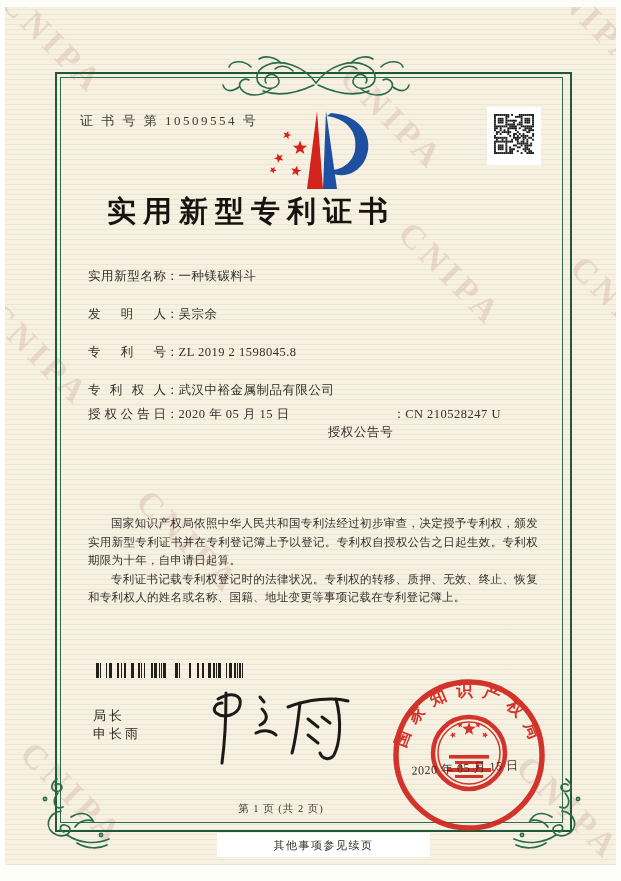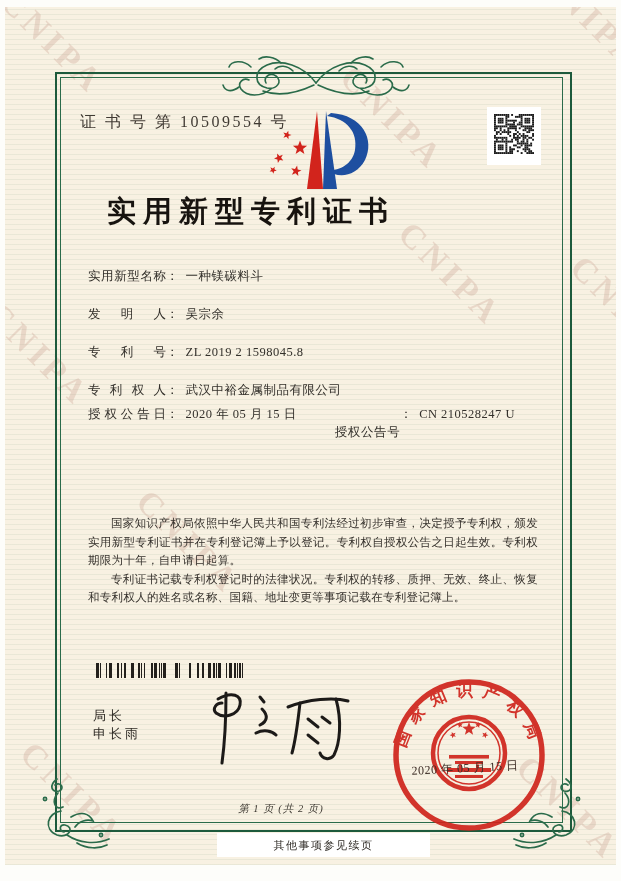--- a/index.html
+++ b/index.html
@@ -17,45 +17,45 @@
   }
   .wm{
     position:absolute;font-size:34px;font-weight:bold;letter-spacing:5px;
     color:rgba(198,156,140,0.30);transform:rotate(45deg);
     font-family:"Liberation Serif","DejaVu Serif",serif;pointer-events:none;
   }
   .frame-outer{position:absolute;left:50px;top:65px;width:513px;height:756px;
     border:2px solid #1d5a3c;}
   .frame-inner{position:absolute;left:55px;top:70px;width:501px;height:744px;
     border:1px solid #2a6b4a;}
-  .cert-no{position:absolute;left:75px;top:105px;font-size:16px;letter-spacing:2.5px;color:#403a33;}
+  .cert-no{position:absolute;left:75px;top:105px;font-size:13px;letter-spacing:2.5px;color:#403a33;}
   .logo{position:absolute;left:248px;top:98px;}
   .qr-box{position:absolute;left:482px;top:100px;width:54px;height:58px;background:#ffffff;}
   .qr{position:absolute;left:489px;top:107px;}
   .title{position:absolute;left:0;top:185px;width:492px;text-align:center;
     font-size:29px;font-weight:700;letter-spacing:7px;color:#17130f;}
   .fields{position:absolute;left:83px;top:250px;width:450px;font-size:12.5px;color:#33302b;}
   .frow{height:38px;line-height:38px;white-space:nowrap;}
   .frow.last{height:auto;margin-top:-5px;line-height:20px;}
   .flabel{display:inline-block;width:78px;text-align:justify;text-align-last:justify;vertical-align:top;}
   .flabel2{display:inline-block;width:65px;text-align:justify;text-align-last:justify;vertical-align:top;margin-left:38px;margin-top:18px;}
   .fcolon{display:inline-block;}
-  .fvalue{margin-left:7px;letter-spacing:0.5px;}
+  .fvalue{letter-spacing:0.5px;}
   .paras{position:absolute;left:83px;top:507px;width:450px;font-size:11.5px;
     line-height:18.5px;text-align:justify;color:#35312c;}
   .paras p{margin:0;text-indent:2em;letter-spacing:0.3px;}
   .barcode{position:absolute;left:87px;top:656px;}
   .director{position:absolute;left:88px;top:700px;font-size:13px;letter-spacing:3px;color:#2e2a25;}
   .director div{margin-bottom:0;}
   .signature{position:absolute;left:183px;top:678px;}
   .seal{position:absolute;left:372px;top:656px;}
   .seal-date{position:absolute;left:375px;top:753px;width:170px;text-align:center;
     font-size:12px;letter-spacing:0.5px;color:#3b2b24;transform:rotate(-3deg);}
   .page-no{position:absolute;left:0;top:795px;width:552px;text-align:center;
-    font-size:10.5px;letter-spacing:1px;color:#3c3831;font-style:italic;}
+    font-size:10.5px;letter-spacing:1px;color:#3c3831;}
   .footer-strip{position:absolute;left:212px;top:826px;width:213px;height:24px;
     background:#ffffff;text-align:center;line-height:24px;font-size:11px;
     letter-spacing:1.5px;color:#2e2a25;}
   .orn{position:absolute;pointer-events:none;}
   svg{display:block;}
 </style>
 </head>
 <body>
 
 <div class="page">

